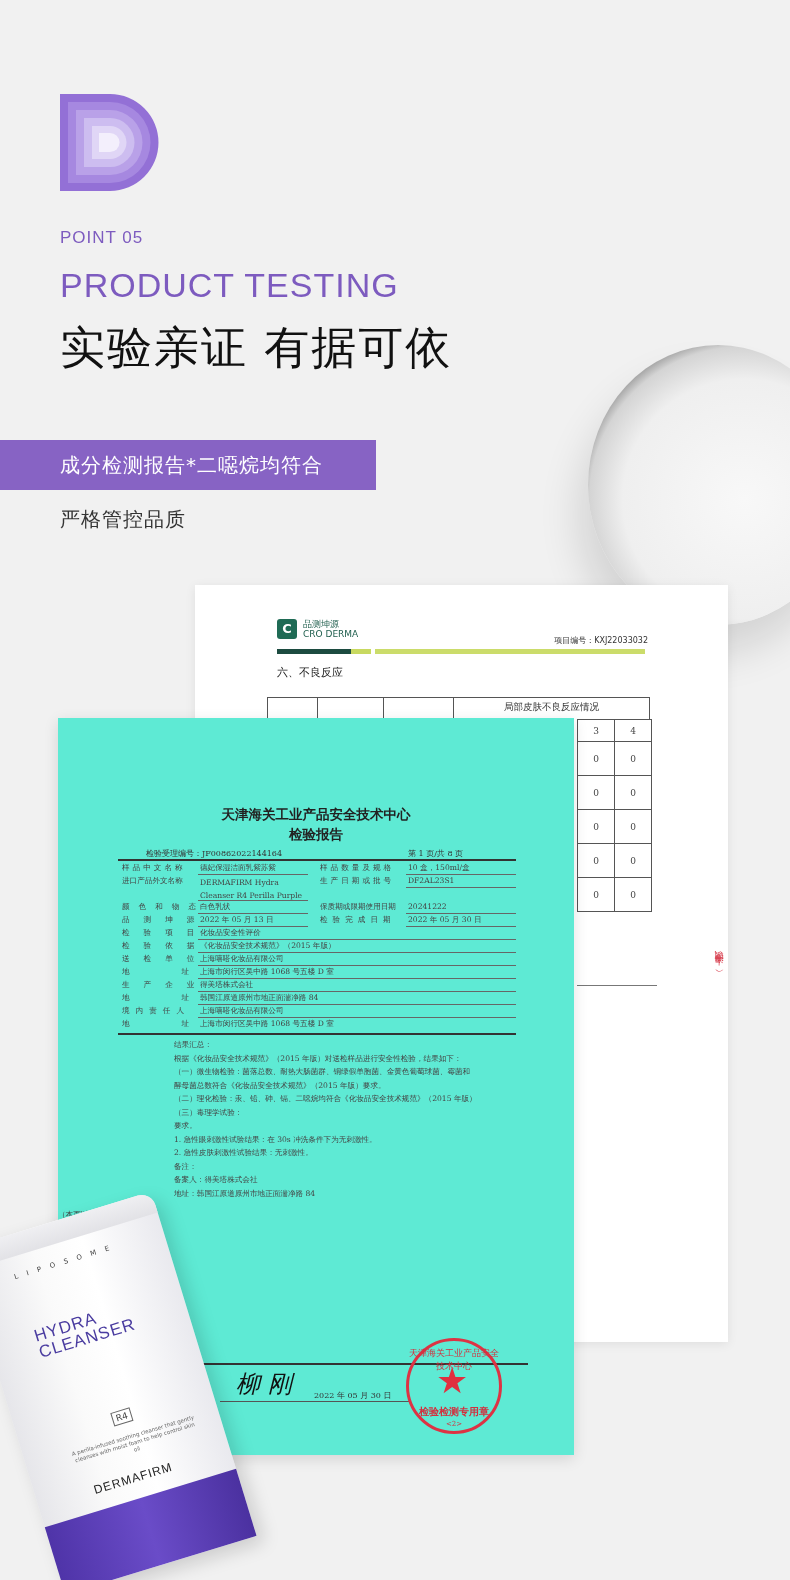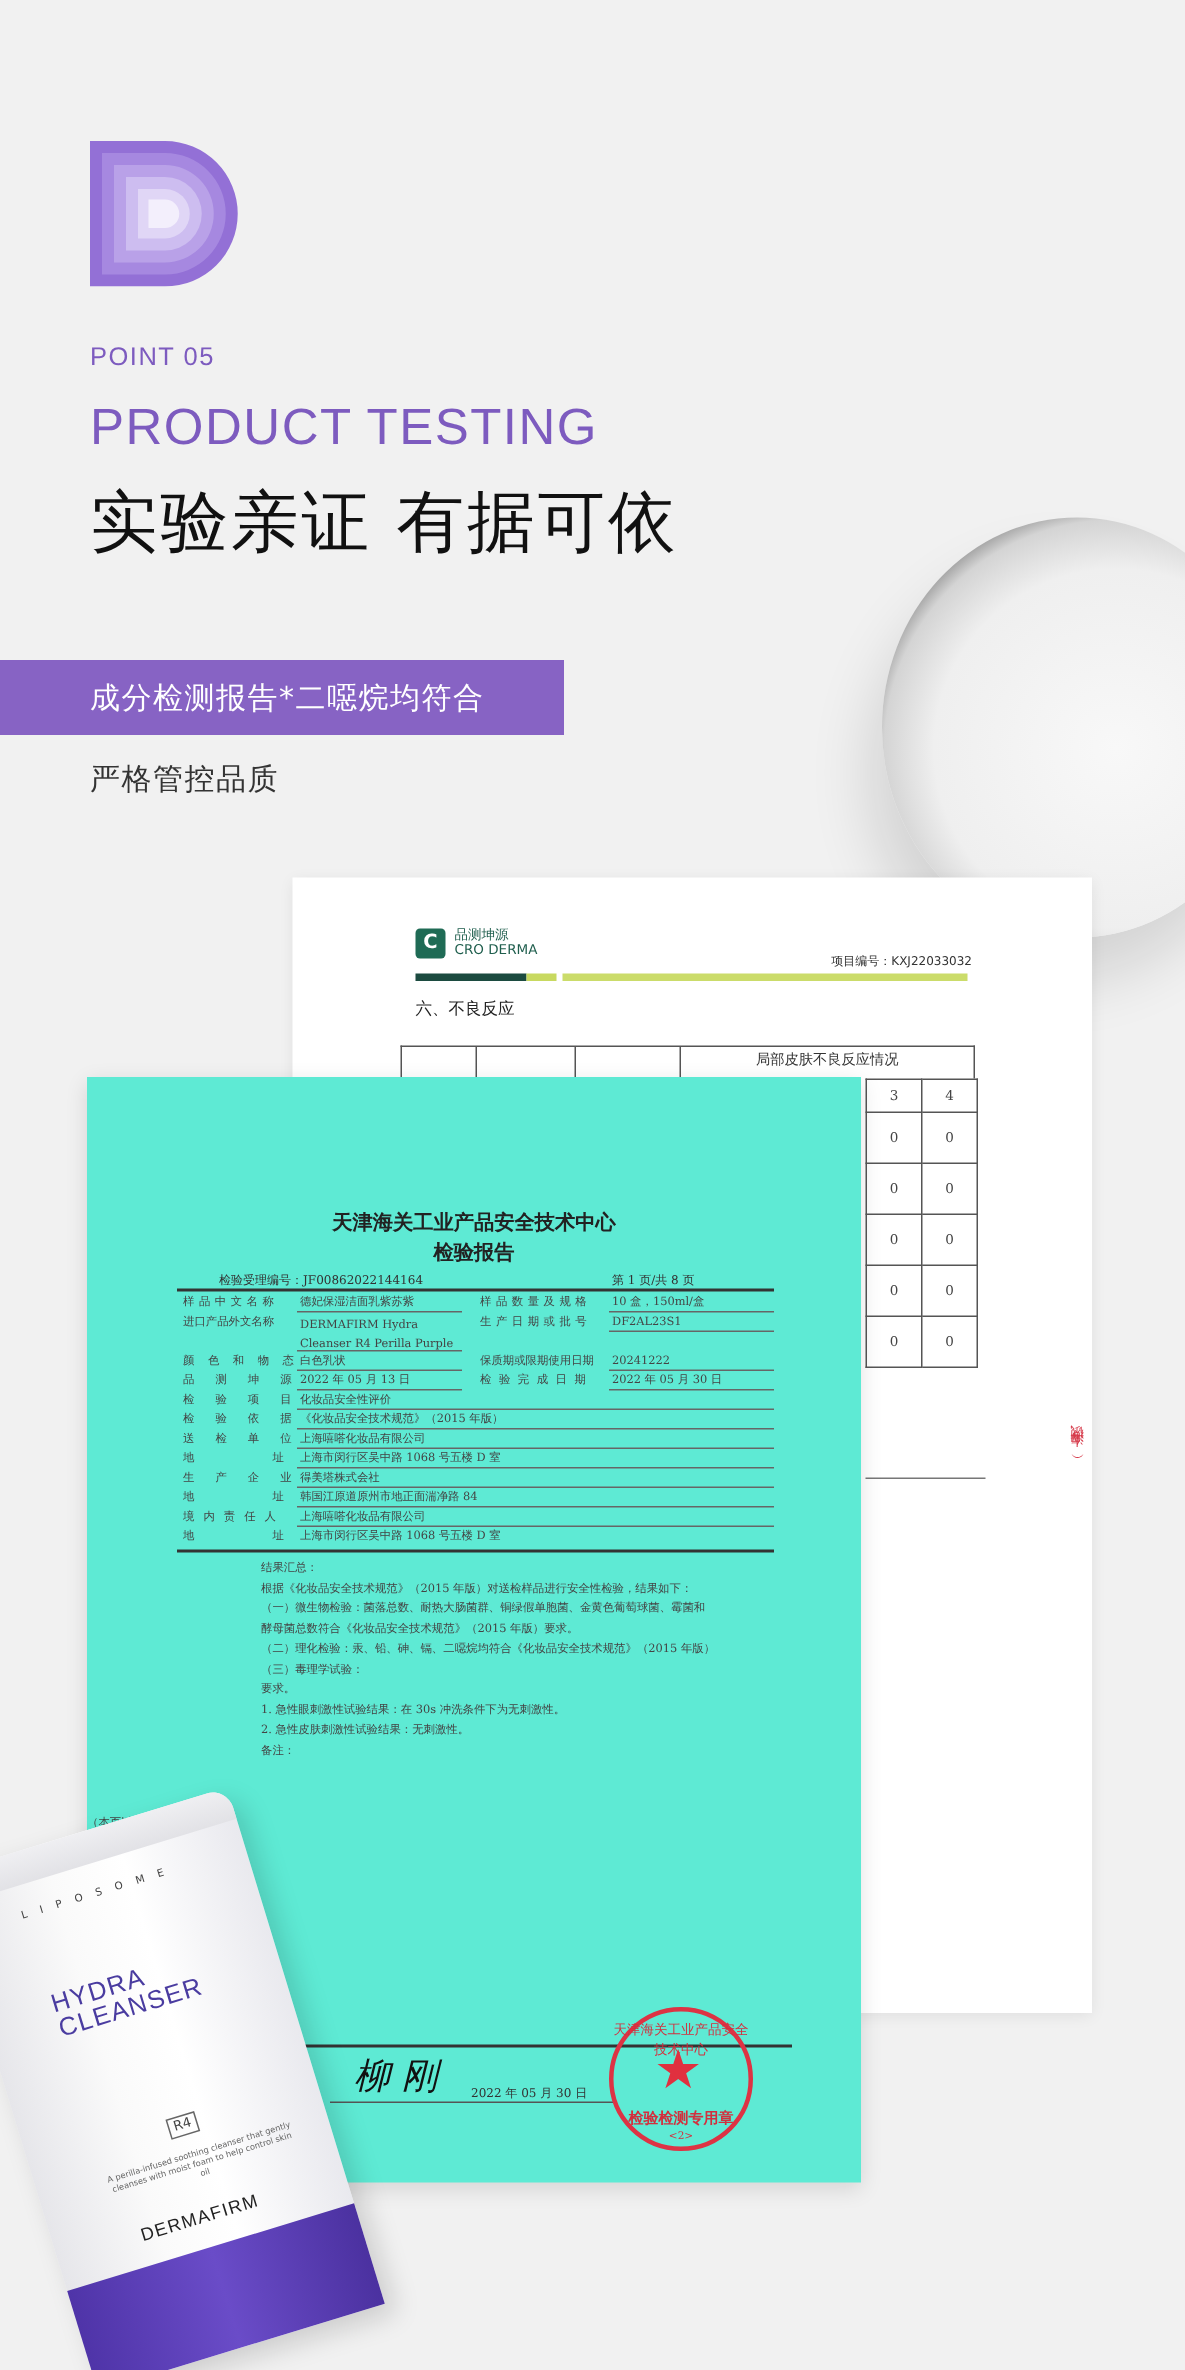--- a/index.html
+++ b/index.html
@@ -232,20 +232,22 @@
     <p>结果汇总：</p>
     <p>    根据《化妆品安全技术规范》（2015 年版）对送检样品进行安全性检验，结果如下：</p>
     <p>    （一）微生物检验：菌落总数、耐热大肠菌群、铜绿假单胞菌、金黄色葡萄球菌、霉菌和</p>
     <p>酵母菌总数符合《化妆品安全技术规范》（2015 年版）要求。</p>
     <p>    （二）理化检验：汞、铅、砷、镉、二噁烷均符合《化妆品安全技术规范》（2015 年版）</p>
     <p>    （三）毒理学试验：</p>
     <p>要求。</p>
     <p>    1. 急性眼刺激性试验结果：在 30s 冲洗条件下为无刺激性。</p>
     <p>    2. 急性皮肤刺激性试验结果：无刺激性。</p>
     <p>    备注：</p>
+    <p>    备案人：得美塔株式会社</p>
+    <p>    地址：韩国江原道原州市地正面湍净路 84</p>
   </div>
   <div class="abs blank-note">（本页以下空白）</div>
 
   <div class="abs sign-line"></div>
   <div class="abs sign-label">授权签字人</div>
   <div class="abs signature">柳 刚</div>
   <div class="abs sig-under"></div>
   <div class="abs sign-date">2022 年 05 月 30 日</div>
   <div class="abs seal">
     <div class="top">天津海关工业产品安全技术中心</div>

